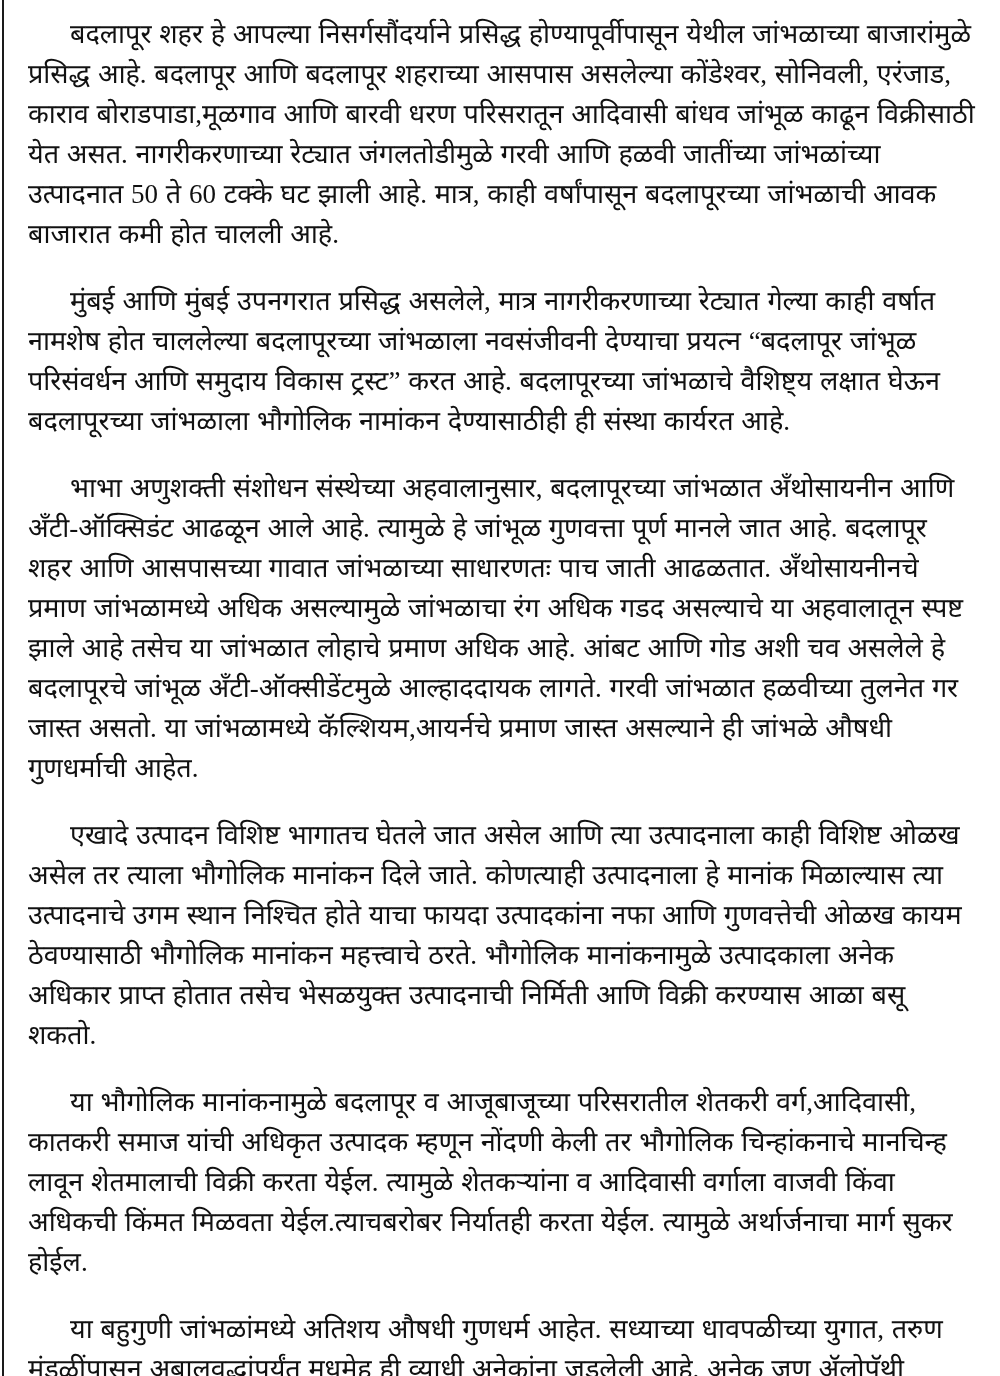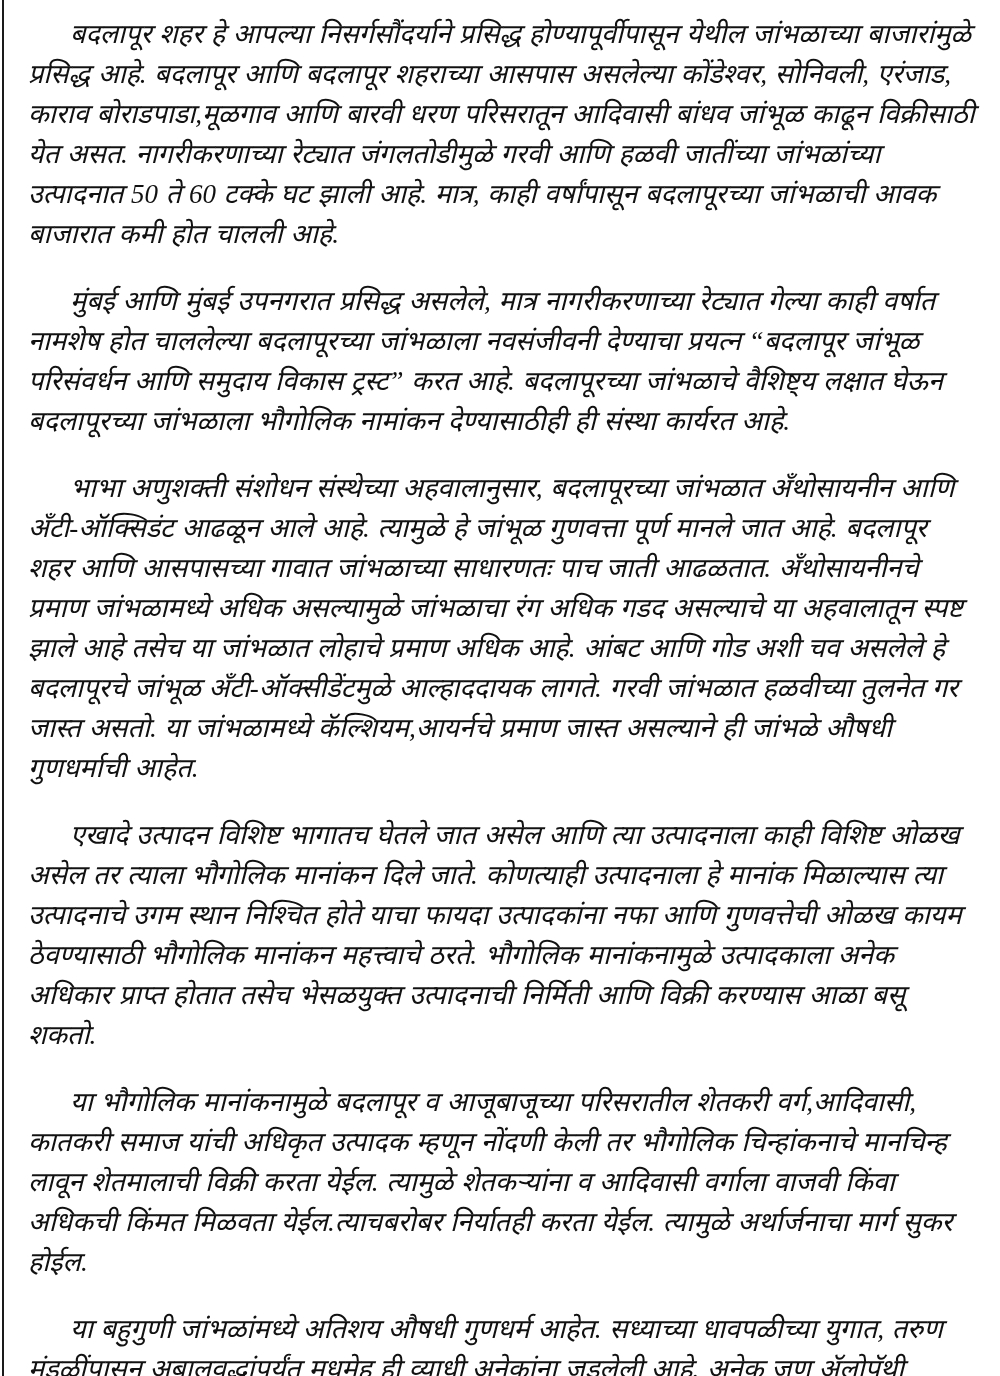--- a/index.html
+++ b/index.html
@@ -1,15 +1,15 @@
 <!DOCTYPE html>
 <html><head>
 <meta charset="utf-8">
 <style>
-  * { margin: 0; padding: 0; box-sizing: border-box; font-style: italic; }
+  * { margin: 0; padding: 0; box-sizing: border-box; }
   html, body {
     background: #ffffff;
   }
   body {
     width: 1000px;
     height: 1376px;
     position: relative;
     font-family: "Liberation Serif", "DejaVu Serif", serif;
     overflow: hidden;
   }

